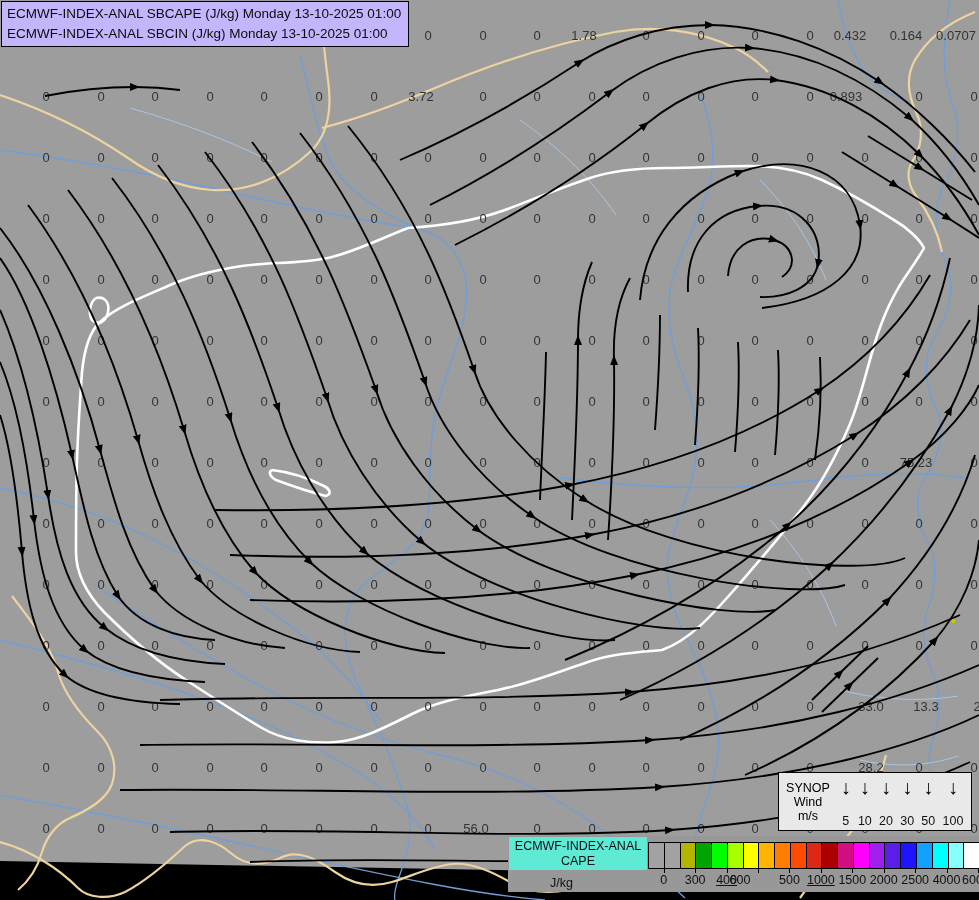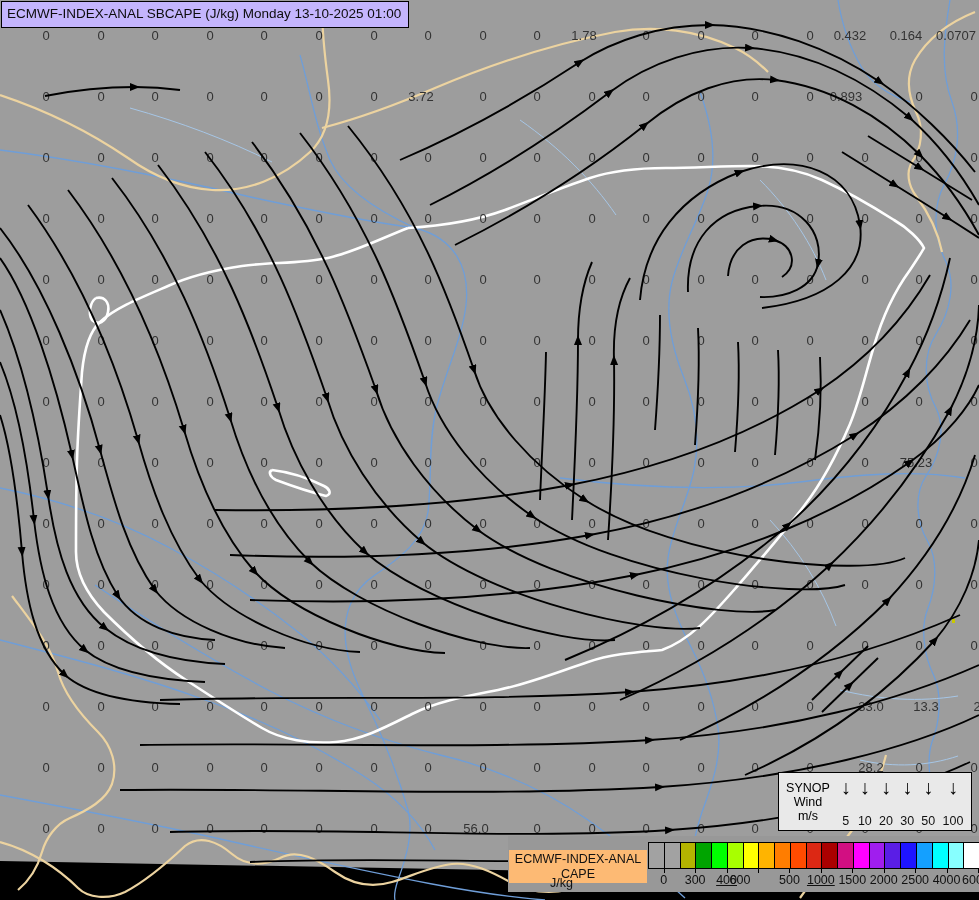--- a/index.html
+++ b/index.html
@@ -20,21 +20,21 @@
     background:#e9e9e9;border:1px solid #000;display:flex;align-items:stretch;}
   #wind-legend .wtxt{width:58px;display:flex;flex-direction:column;justify-content:center;
     align-items:center;font-size:12.5px;color:#000000;line-height:14px;}
   #wind-arrows{flex:1;display:flex;justify-content:space-around;align-items:stretch;padding:1px 4px 2px 0;}
   .wcol{display:flex;flex-direction:column;align-items:center;justify-content:space-between;}
   .wcol .arr{font-size:20px;font-weight:bold;color:#000;line-height:26px;}
   .wcol .spd{font-size:12.5px;color:#111;line-height:13px;}
   
   #cape-legend{position:absolute;left:508px;top:836px;width:471px;height:56px;z-index:5;
     background:#989898;}
-  #cape-label-box{position:absolute;left:1px;top:14px;width:138px;height:33px;background:#fdba74;
+  #cape-label-box{position:absolute;left:1px;top:1px;width:138px;height:33px;background:#5eead4;
     display:flex;flex-direction:column;align-items:center;justify-content:center;}
   #cape-label-box div{font-size:12.5px;color:#111;line-height:15px;}
   #cape-unit{position:absolute;left:42px;top:40px;font-size:12.5px;color:#111;}
   #cape-bar{position:absolute;left:140px;top:6px;width:330px;height:25px;display:flex;
     border:1px solid #000;box-sizing:content-box;}
   .swatch{flex:1;border-right:1px solid #000;}
   .swatch:last-child{border-right:none;}
   #cape-ticks{position:absolute;left:140px;top:33px;width:332px;height:22px;}
   .ctick{position:absolute;top:0;width:1px;height:4px;background:#000;}
   .clab{position:absolute;top:4px;transform:translateX(-50%);font-size:12.5px;color:#111;}
@@ -399,20 +399,21 @@
       <path class="sl" d="M 608 540 C 612 480 615 420 614 360 C 613 330 618 300 630 278" stroke="#000000"></path>
       <path class="sl" d="M 540 500 C 542 450 545 400 546 352" stroke="#000000"></path>
 
       <path class="sl" d="M 842 152 L 895 185 L 948 218 L 979 238" stroke="#000000"></path>
       <path class="sl" d="M 868 136 L 920 168 L 972 200" stroke="#000000"></path>
     </g>
   </svg>
 
   <div id="title-box">
     <div class="tl">ECMWF-INDEX-ANAL SBCAPE (J/kg) Monday 13-10-2025 01:00</div>
+    <div class="tl">ECMWF-INDEX-ANAL SBCIN (J/kg) Monday 13-10-2025 01:00</div>
   </div>
 
   <div id="wind-legend">
     <div class="wtxt">
       <div>SYNOP</div>
       <div>Wind</div>
       <div>m/s</div>
     </div>
     <div id="wind-arrows">
         <div class="wcol">

